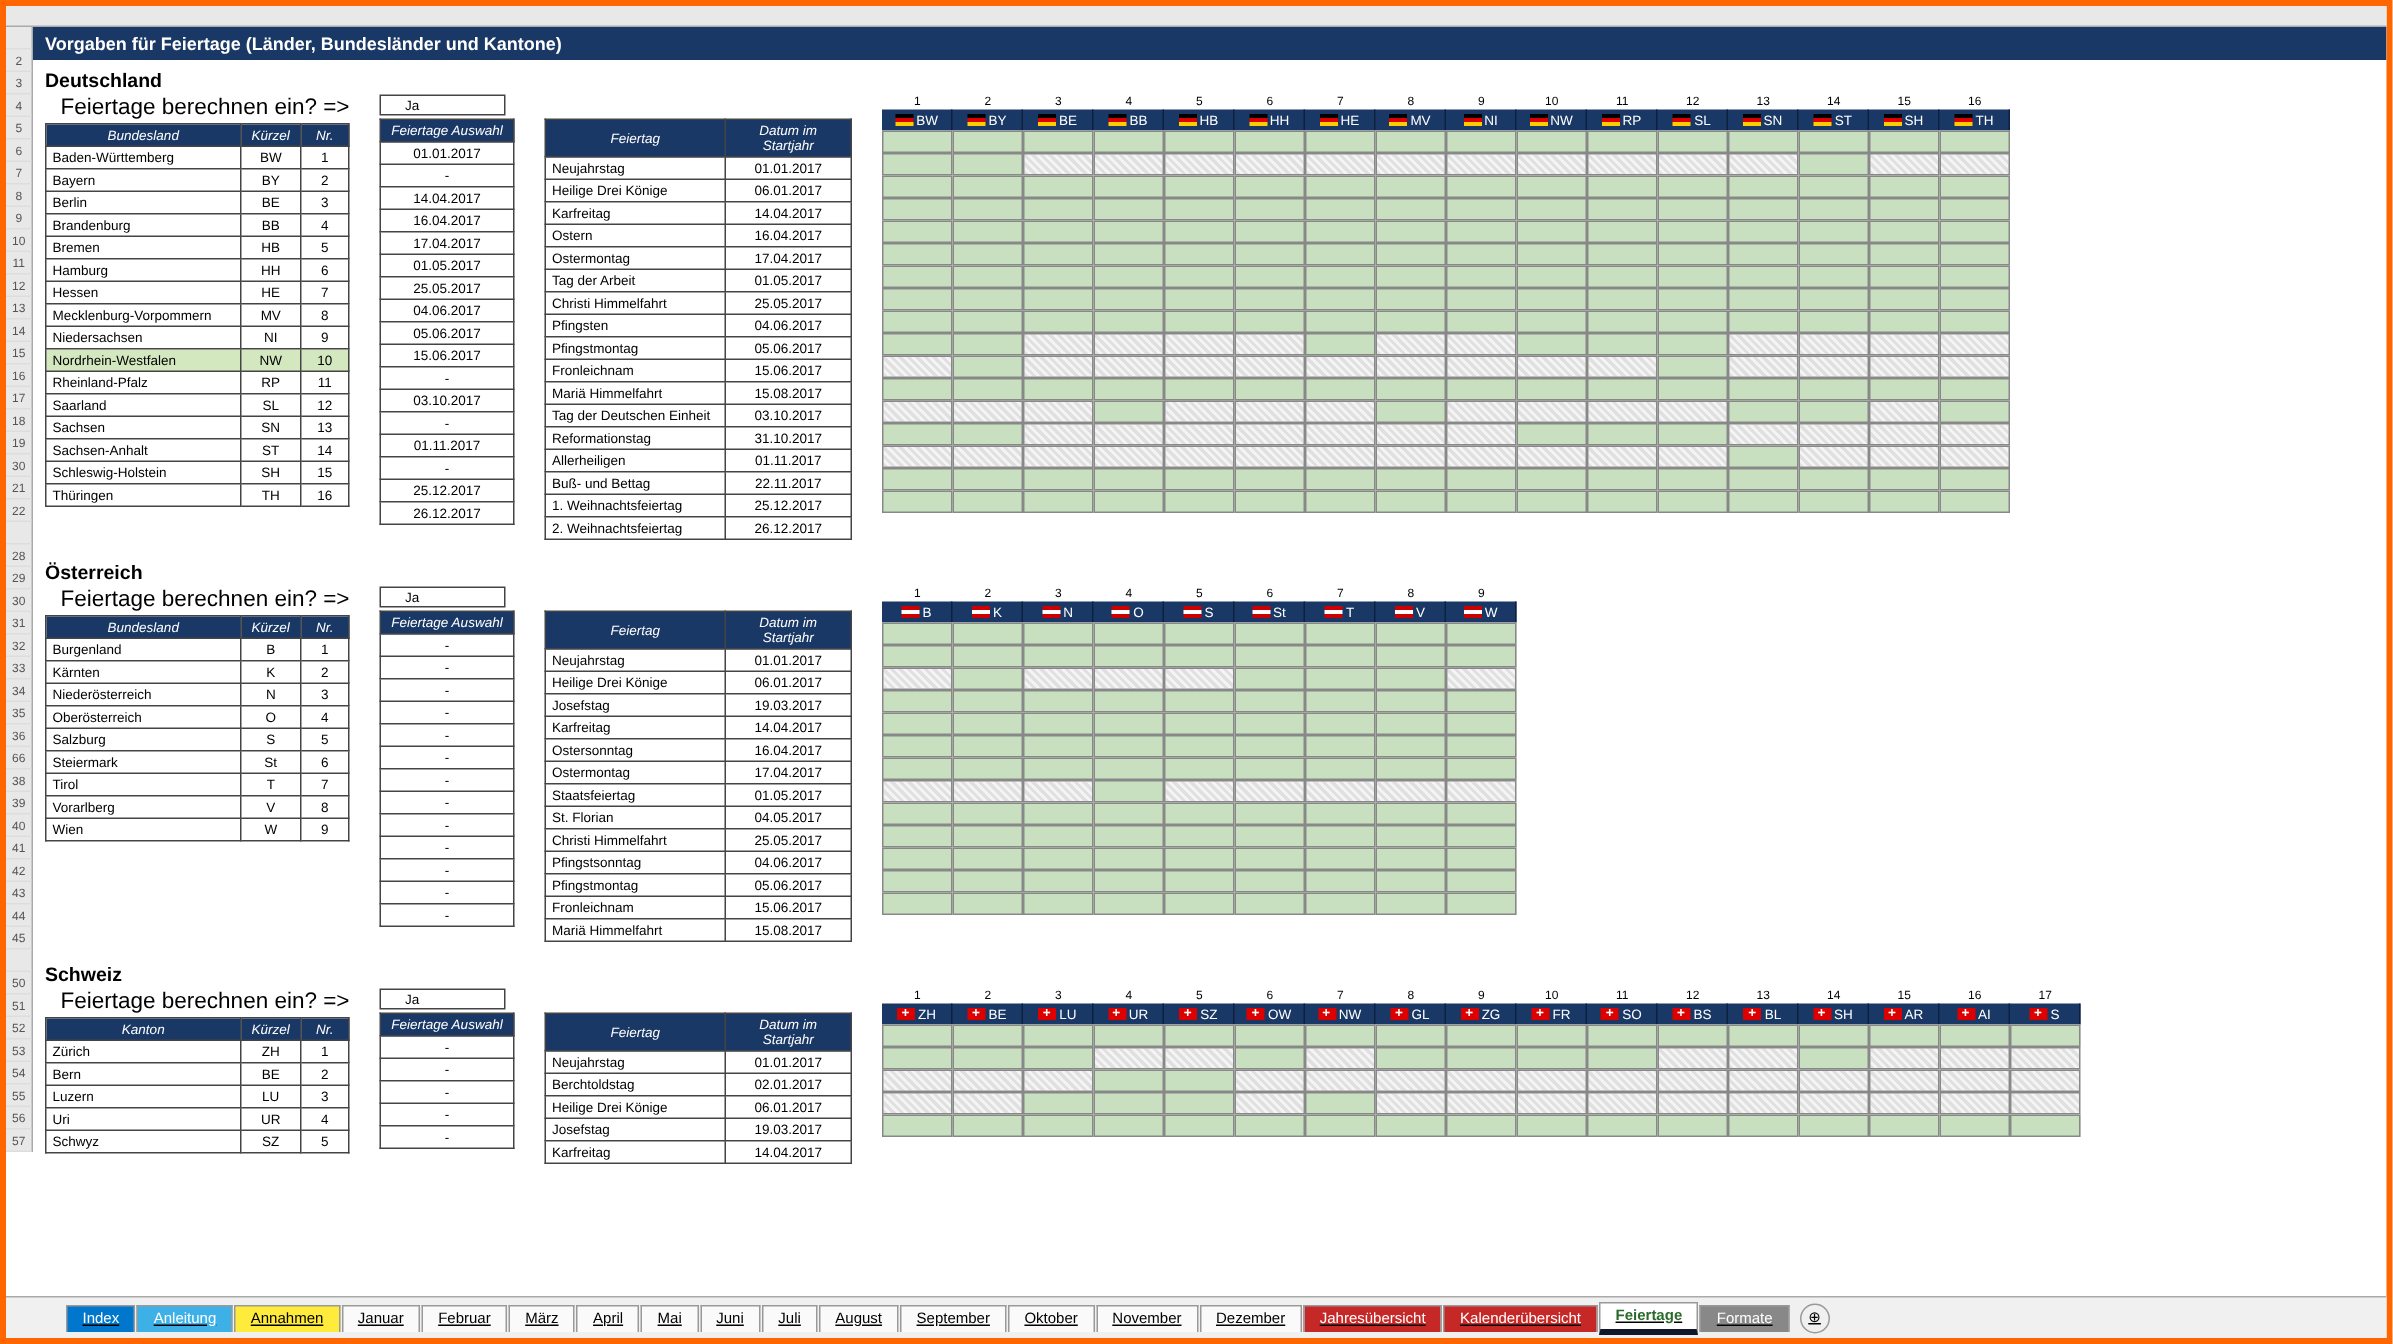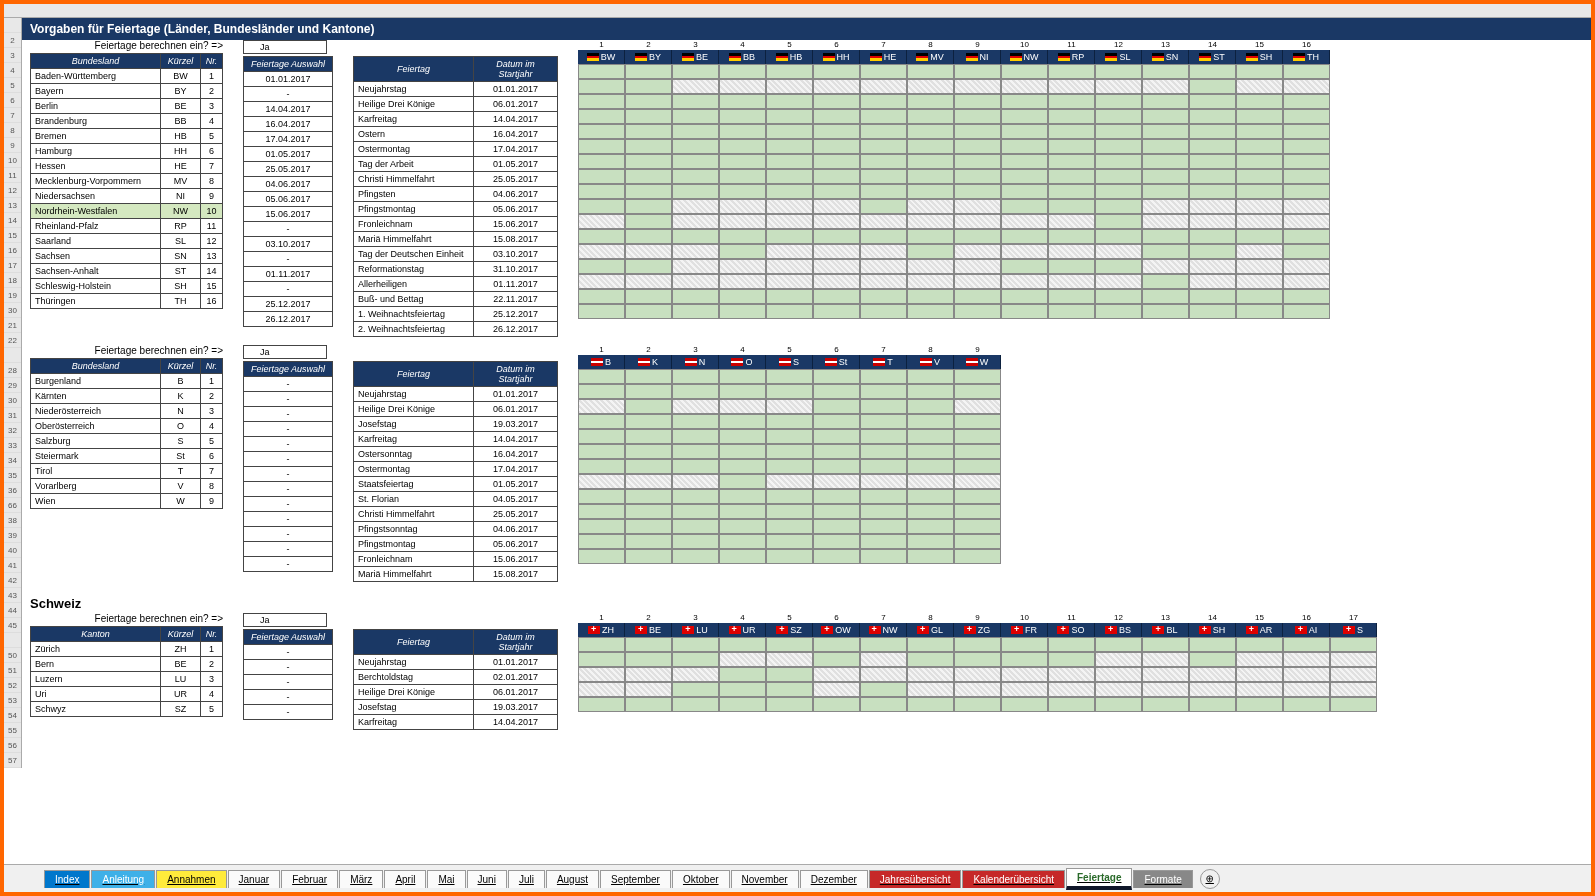--- a/index.html
+++ b/index.html
@@ -16,32 +16,32 @@
 
 .title-bar { background: #1a3865; color: #fff; font-weight: bold; font-size: 12px; padding: 4px 8px; }
 
 .section-title { font-weight: bold; font-size: 13px; padding: 6px 4px 2px 8px; }
 
 .section { display: flex; gap: 20px; padding: 0 8px 8px 8px; }
 
 .block { }
 
 .prompt-row { display: flex; align-items: center; gap: 6px; margin-bottom: 2px; }
-.prompt-label { font-size: 10px; text-align: left; }
+.prompt-label { font-size: 15px; text-align: left; }
 .ja-cell { display: inline-block; width: 84px; text-align: left; background: #fff; border: 1px solid #444; font-size: 9px; padding: 1px 16px; }
 
 table { border-collapse: collapse; }
 th { background: #1a3865; color: #fff; font-size: 9px; font-weight: normal; border: 1px solid #444; padding: 2px 4px; text-align: center; font-style: italic; }
 td { border: 1px solid #444; font-size: 9px; padding: 2px 4px; }
 td.c { text-align: center; }
 td.l { text-align: left; }
 
 .tbl-bund th:nth-child(1), .tbl-bund td:nth-child(1) { width: 130px; }
 .tbl-bund th:nth-child(2), .tbl-bund td:nth-child(2) { width: 40px; }
-.tbl-bund th:nth-child(3), .tbl-bund td:nth-child(3) { width: 22px; }
+.tbl-bund th:nth-child(3), .tbl-bund td:nth-child(3) { width: 32px; }
 
 .tbl-ausw { width: 90px; }
 .tbl-ausw td { text-align: center; }
 
 .tbl-feier th:nth-child(1), .tbl-feier td:nth-child(1) { width: 120px; }
 .tbl-feier th:nth-child(2), .tbl-feier td:nth-child(2) { width: 84px; text-align: center; }
 
 tr.highlight td { background: #d4e8c0; }
 
 .matrix { }
@@ -128,20 +128,21 @@
       <div>53</div>
       <div>54</div>
       <div>55</div>
       <div>56</div>
       <div>57</div>
     </div>
 
   <div class="content">
     <div class="title-bar">Vorgaben für Feiertage  (Länder, Bundesländer und Kantone)</div>
 
+    <div class="section-title">Deutschland</div>
     <div class="section">
       <div class="block block-left">
         <div class="prompt-row">
           <span class="prompt-label">Feiertage berechnen ein? =&gt;</span>
         </div>
         <table class="tbl-bund">
           <thead>
               <tr>
             <th>Bundesland</th>
             <th>Kürzel</th>
@@ -767,20 +768,21 @@
               <div class="mcell on"></div>
               <div class="mcell on"></div>
               <div class="mcell on"></div>
               <div class="mcell on"></div>
               <div class="mcell on"></div>
             </div>
           </div>
       </div>
     </div>
 
+    <div class="section-title">Österreich</div>
     <div class="section">
       <div class="block block-left">
         <div class="prompt-row">
             <span class="prompt-label">Feiertage berechnen ein? =&gt;</span>
           </div>
         <table class="tbl-bund">
           <thead>
               <tr>
             <th>Bundesland</th>
             <th>Kürzel</th>

